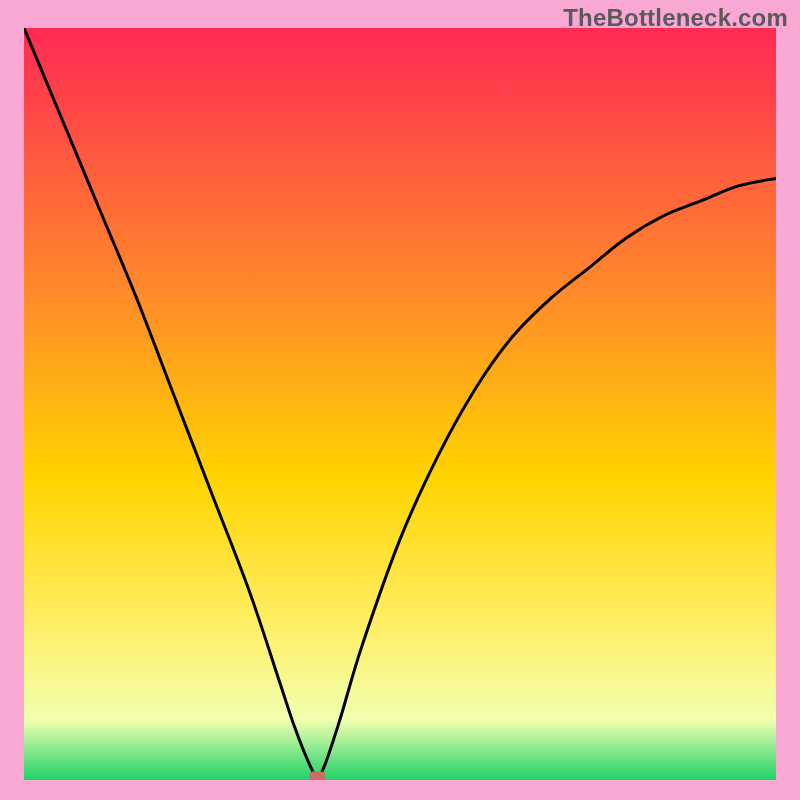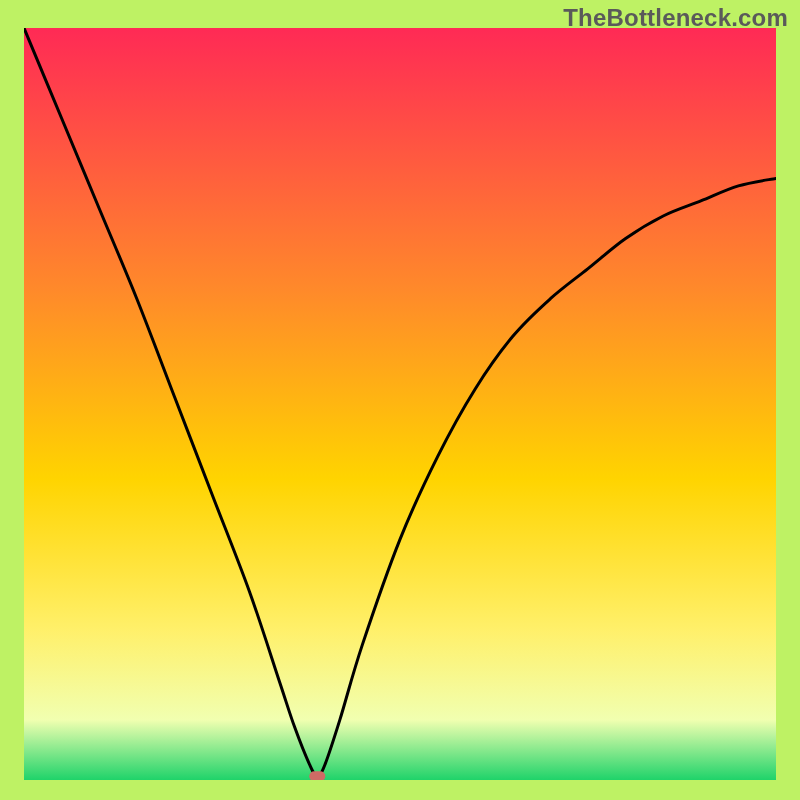--- a/index.html
+++ b/index.html
@@ -1,21 +1,21 @@
 <!DOCTYPE html>
 <html><head>
 <meta charset="utf-8">
 <style>
   * { margin: 0; padding: 0; box-sizing: border-box; }
   html, body { width: 800px; height: 800px; overflow: hidden; background: #000; }
   .frame {
     position: relative;
     width: 800px;
     height: 800px;
-    background: #bef264;
+    background: #f9a8d4;
   }
   .watermark {
     position: absolute;
     top: 4px;
     right: 12px;
     font-family: Arial, Helvetica, sans-serif;
     font-size: 24px;
     font-weight: 600;
     color: #5a5a5a;
     letter-spacing: 0.2px;

